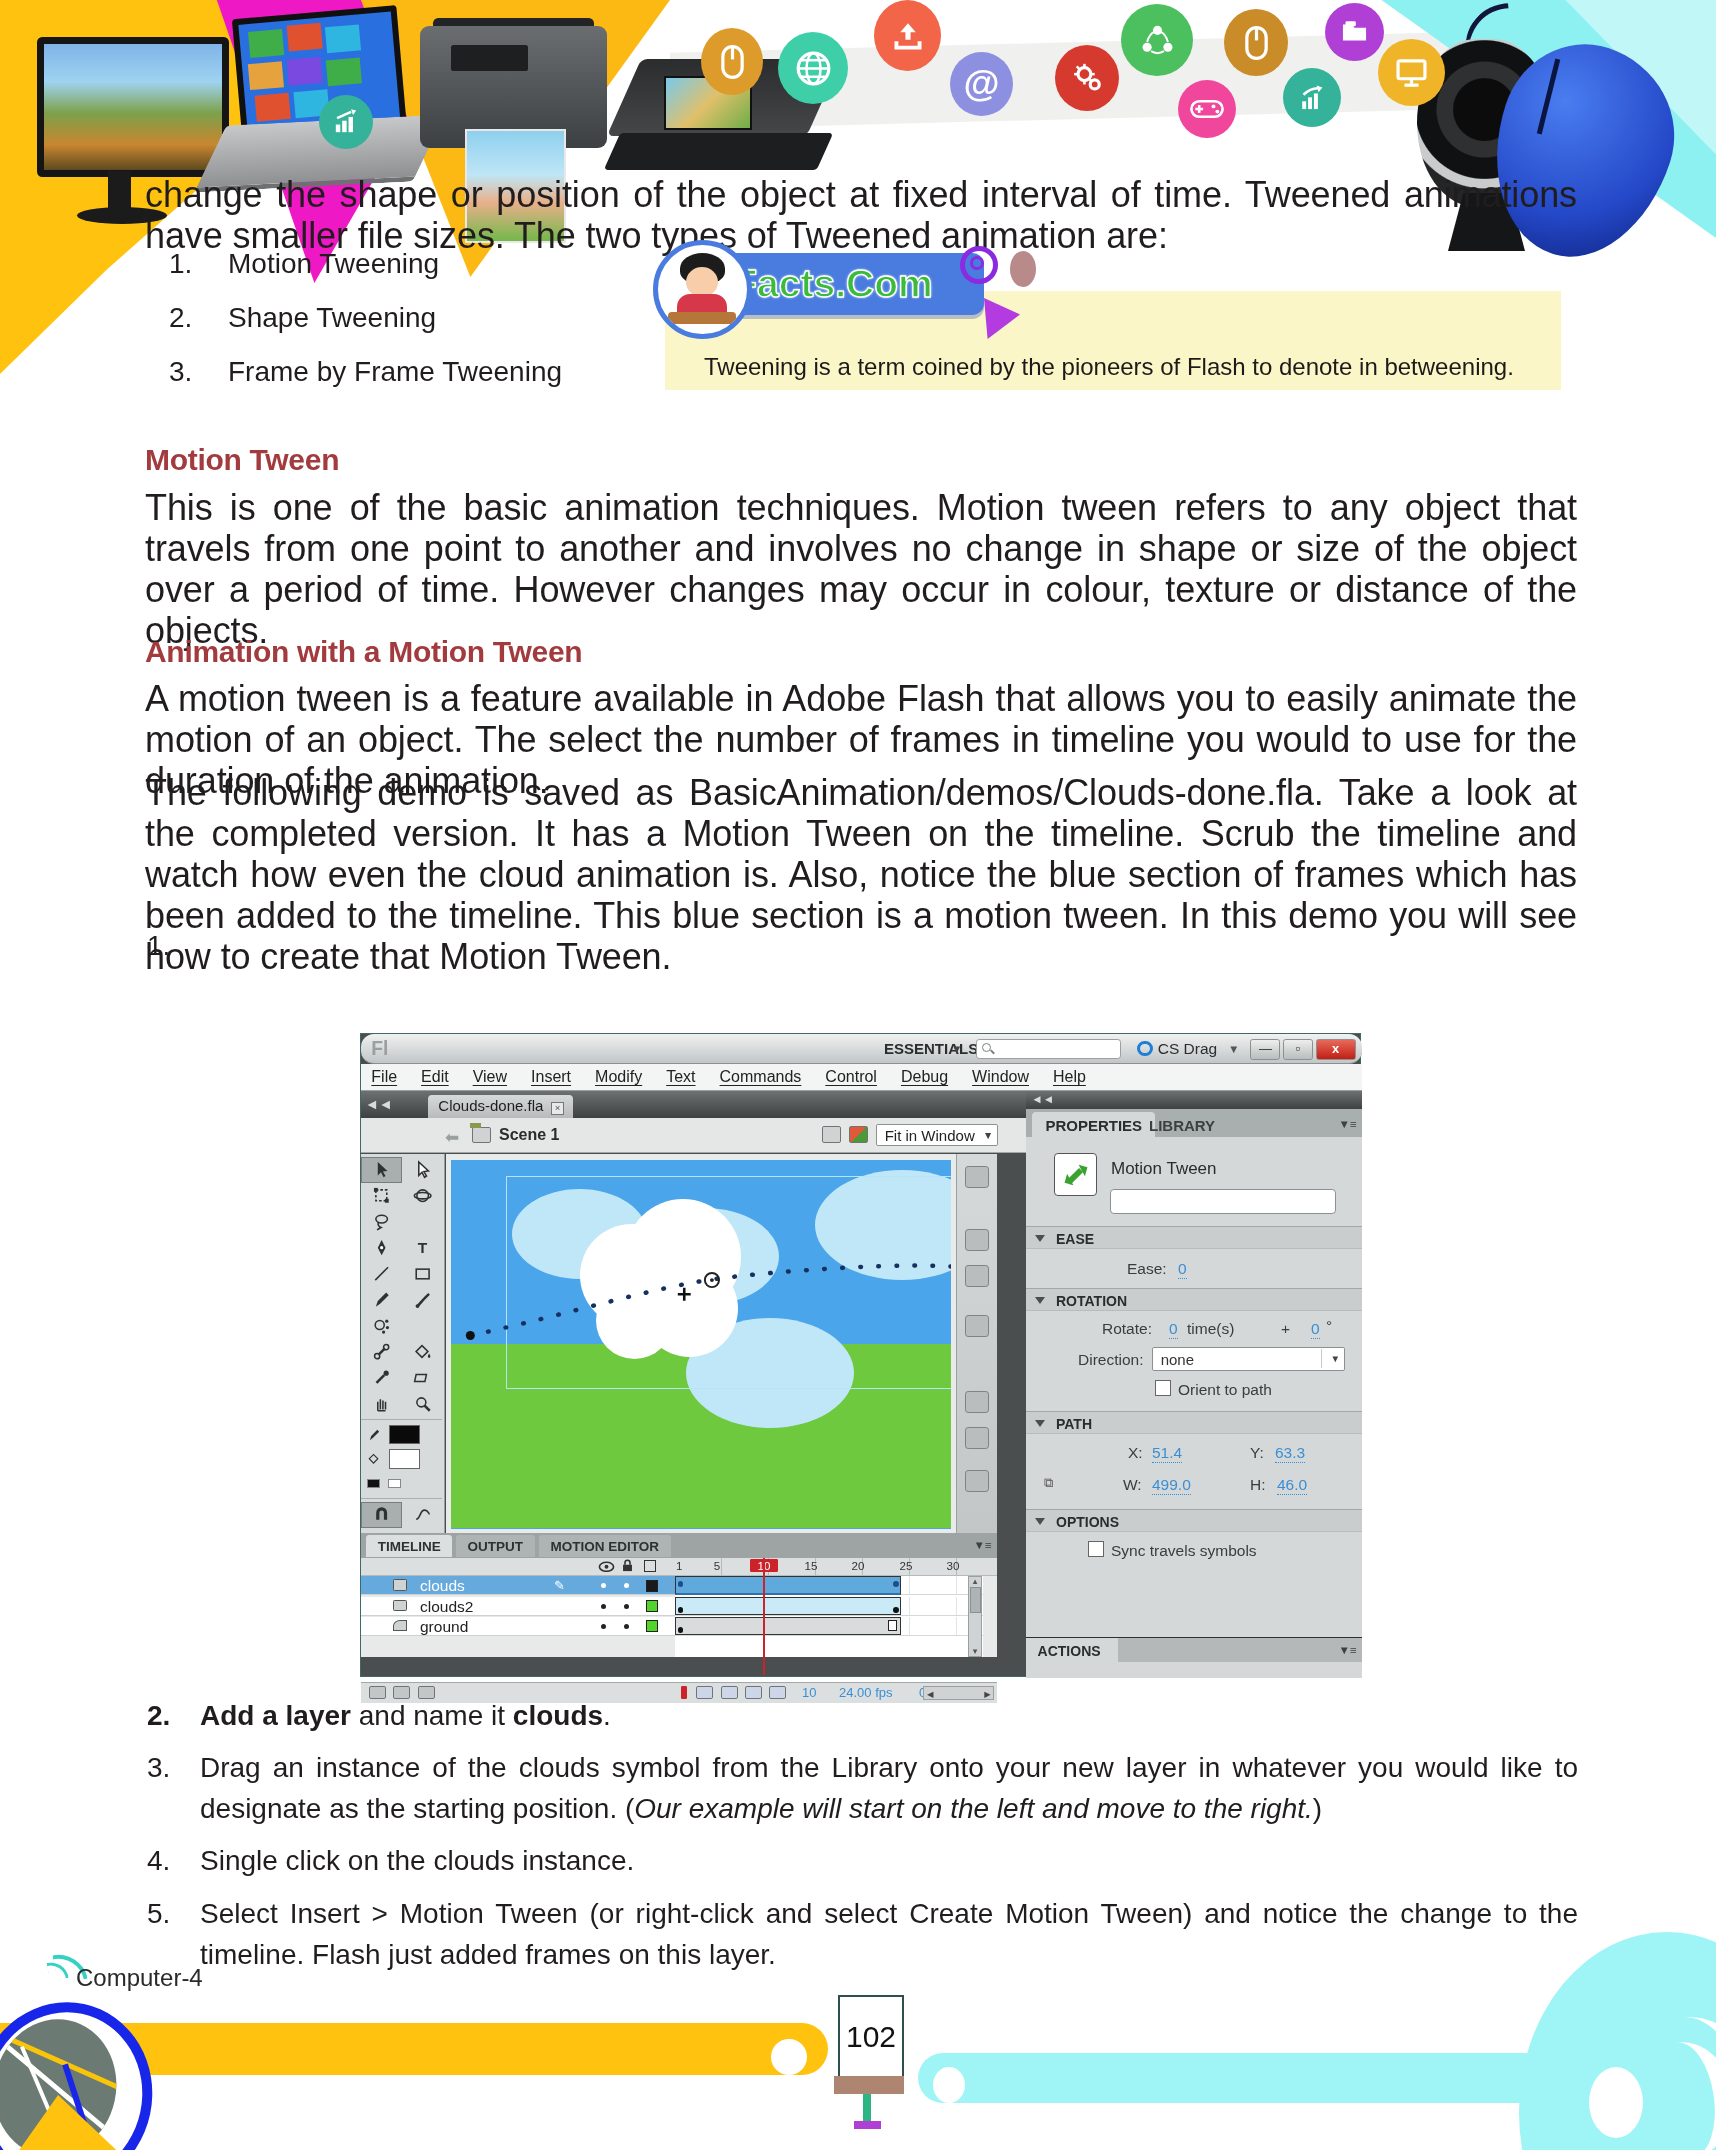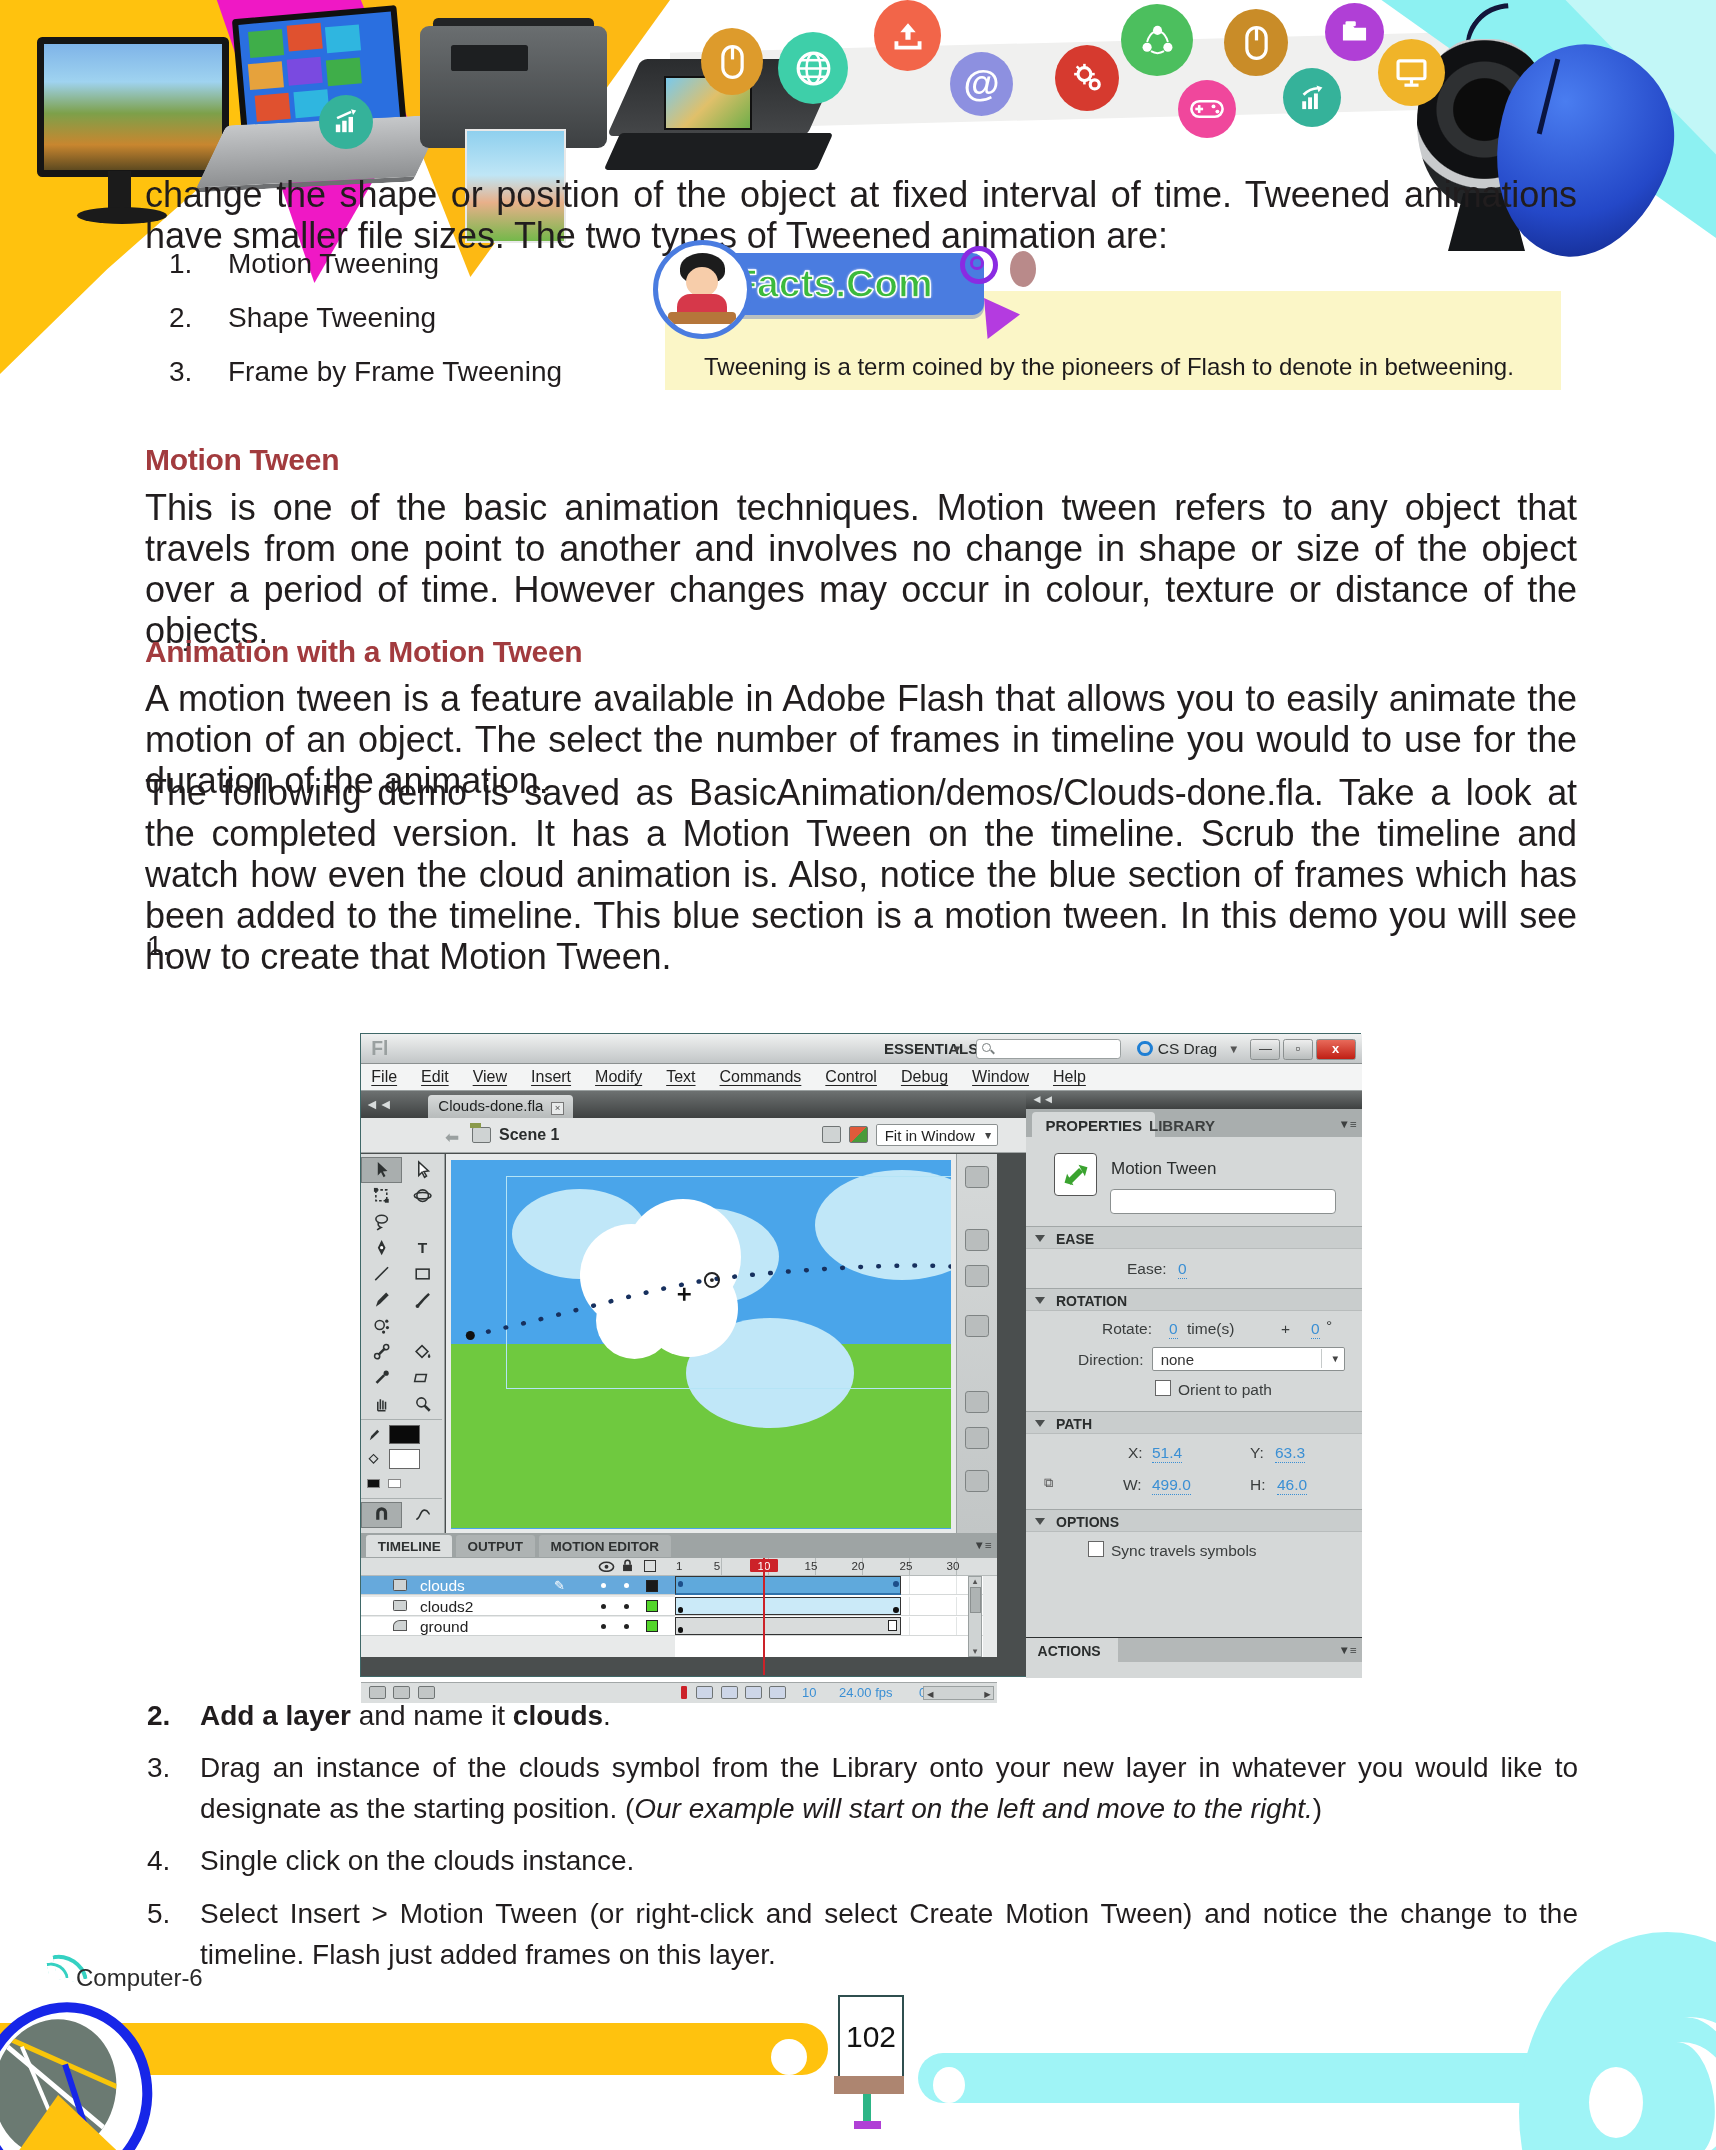--- a/index.html
+++ b/index.html
@@ -64,21 +64,21 @@
   .kid-face{position:absolute;left:28px;top:22px;width:32px;height:30px;background:#f7cdaa;border-radius:50%;}
   .kid-shirt{position:absolute;left:19.3px;top:49px;width:50px;height:22px;background:#d6384a;border-radius:13px 13px 0 0;}
   .kid-desk{position:absolute;left:10.3px;top:67px;width:68px;height:11.6px;background:#b5763a;border-radius:3.9px;}
   .spiral{position:absolute;left:960px;top:246px;width:28px;height:28px;border:5.2px solid #8a2be2;border-radius:50%;}
   .spiral:after{content:"";position:absolute;left:5.2px;top:5.2px;width:7.7px;height:7.7px;border:3.9px solid #8a2be2;border-radius:50%;}
   .mauve-dot{position:absolute;left:1010px;top:251px;width:26px;height:36px;background:#b98a8a;border-radius:50%;}
   .purple-tail{position:absolute;left:984px;top:298px;width:36px;height:41px;background:#b43be0;clip-path:polygon(0 0,100% 40%,10% 100%);}
   
   .flash{position:absolute;left:360px;top:1033px;width:1001px;height:644px;background:#4a4e4e;border:1.9px solid #3f6868;font-family:"Liberation Sans",sans-serif;}
   .flash,.flash *{box-sizing:border-box;}
-  .f-titlebar{position:absolute;left:0;top:0;width:1001px;height:30px;background:linear-gradient(180deg,#f0f1f1,#c2c6c7);border-bottom:0.6px solid #8b9090;display:flex;align-items:center;}
+  .f-titlebar{position:absolute;left:0;top:0;width:1001px;height:30px;background:linear-gradient(180deg,#f0f1f1,#c2c6c7);border-bottom:0.6px solid #8b9090;display:flex;align-items:center;border-radius:13px;}
   .f-logo{margin-left:10.3px;font-size:19.3px;font-weight:bold;color:#9aa0a0;}
   .f-workspace{position:absolute;left:523px;font-size:15px;font-weight:bold;color:#2b2e2e;}
   .f-ws-arrow{position:absolute;left:590px;font-size:11.6px;color:#444;}
   .f-search{position:absolute;left:615px;top:5.2px;width:145px;height:20px;background:#fff;border:1.3px solid #9aa0a0;border-radius:3.2px;}
   .f-search .mag{position:absolute;left:4.5px;top:3.2px;width:9px;height:9px;border:1.9px solid #7a8080;border-radius:50%;}
   .f-search .mag:after{content:"";position:absolute;left:7px;top:7px;width:5.2px;height:1.9px;background:#7a8080;transform:rotate(45deg);}
   .f-cslive{position:absolute;left:776px;display:flex;align-items:center;font-size:15.5px;color:#2b2e2e;}
   .f-cs-dot{width:15.5px;height:15.5px;border:3.9px solid #1f7fd4;border-radius:50%;margin-right:5.2px;}
   .f-cs-arrow{position:absolute;left:867px;font-size:11.6px;color:#555;}
   .f-winbtns{position:absolute;right:6.4px;top:4.5px;display:flex;gap:2.6px;}
@@ -761,21 +761,21 @@
   </div>
   <div class="step" style="top:1840px;">
     <span class="snum">4.</span><span>Single click on the clouds instance.</span>
   </div>
   <div class="step" style="top:1893px;">
     <span class="snum">5.</span><span>Select Insert &gt; Motion Tween (or right-click and select Create Motion Tween) and notice the change to the timeline. Flash just added frames on this layer.</span>
   </div>
 
   <div class="foot-wifi"></div>
   <div class="foot-wifi2"></div>
-  <div class="foot-label">Computer-6</div>
+  <div class="foot-label">Computer-4</div>
   <div class="ybar"></div>
   <div class="ybar-hole"></div>
   <div class="sat-ring"></div>
   <div class="sat-dish">
     <div class="sat-line2"></div>
       <div class="sat-line"></div>
       <div class="sat-line3"></div>
   </div>
   <div class="sat-stick"></div>
   <div class="sat-tri"></div>

